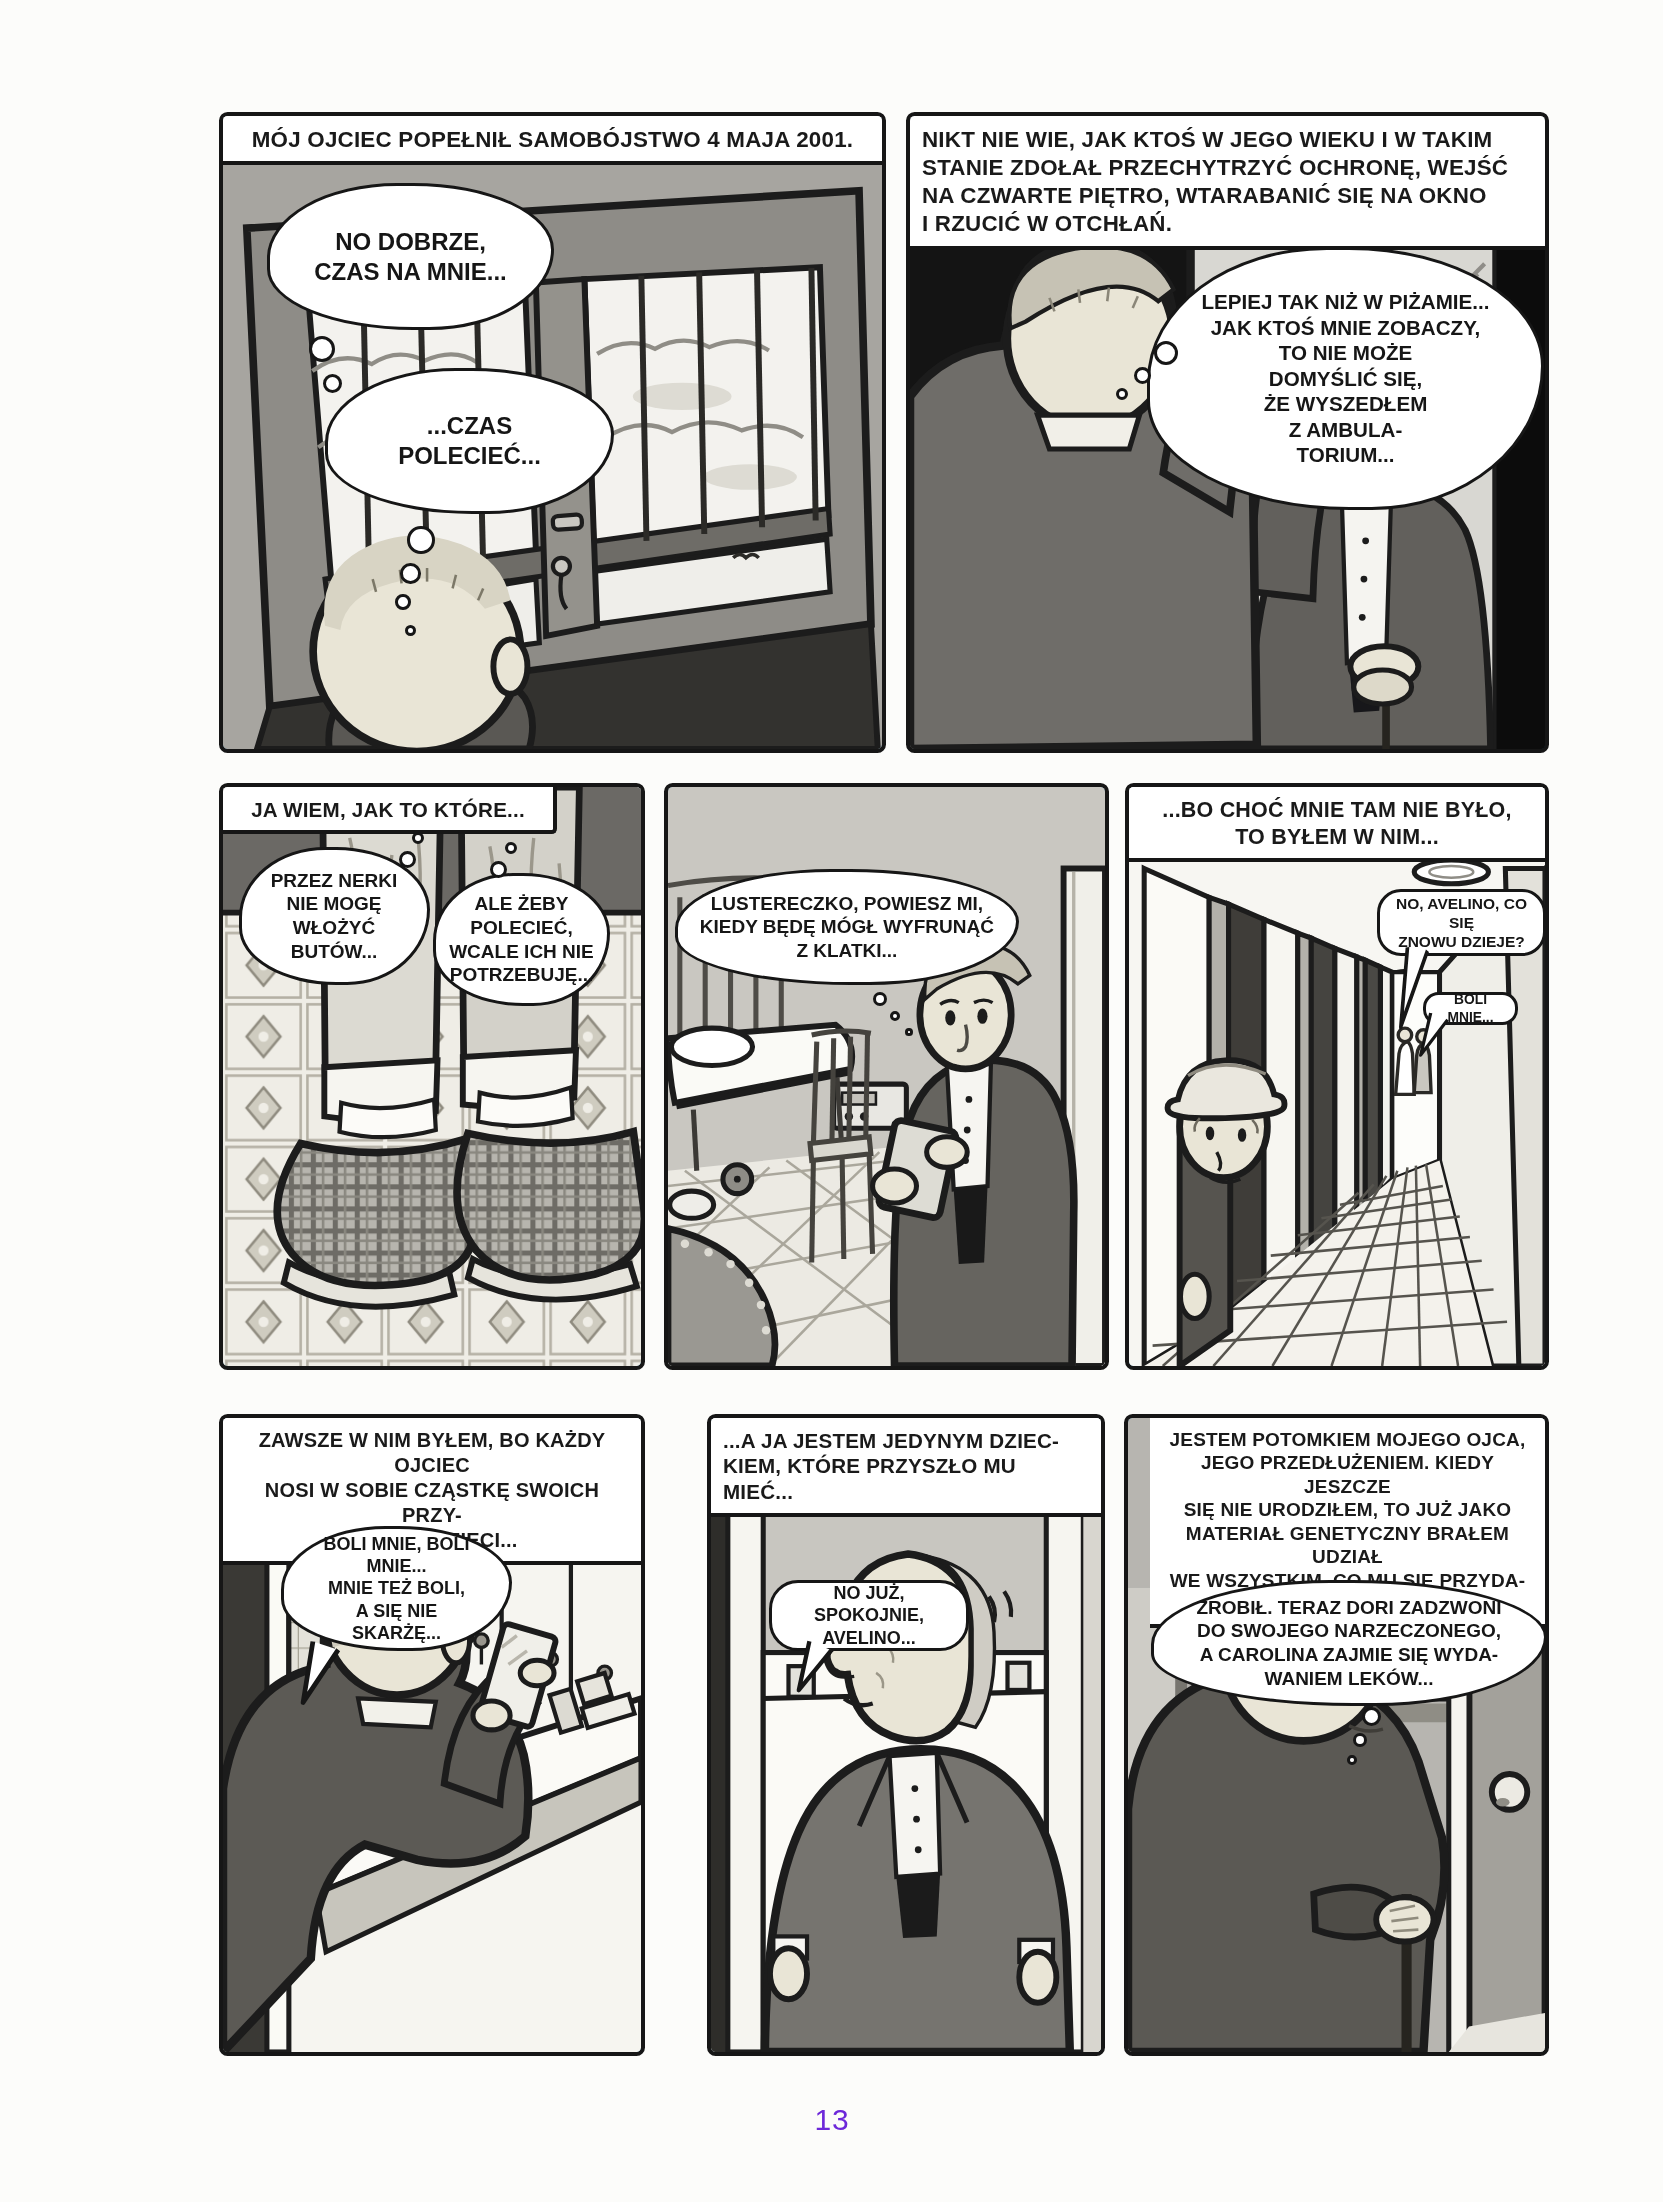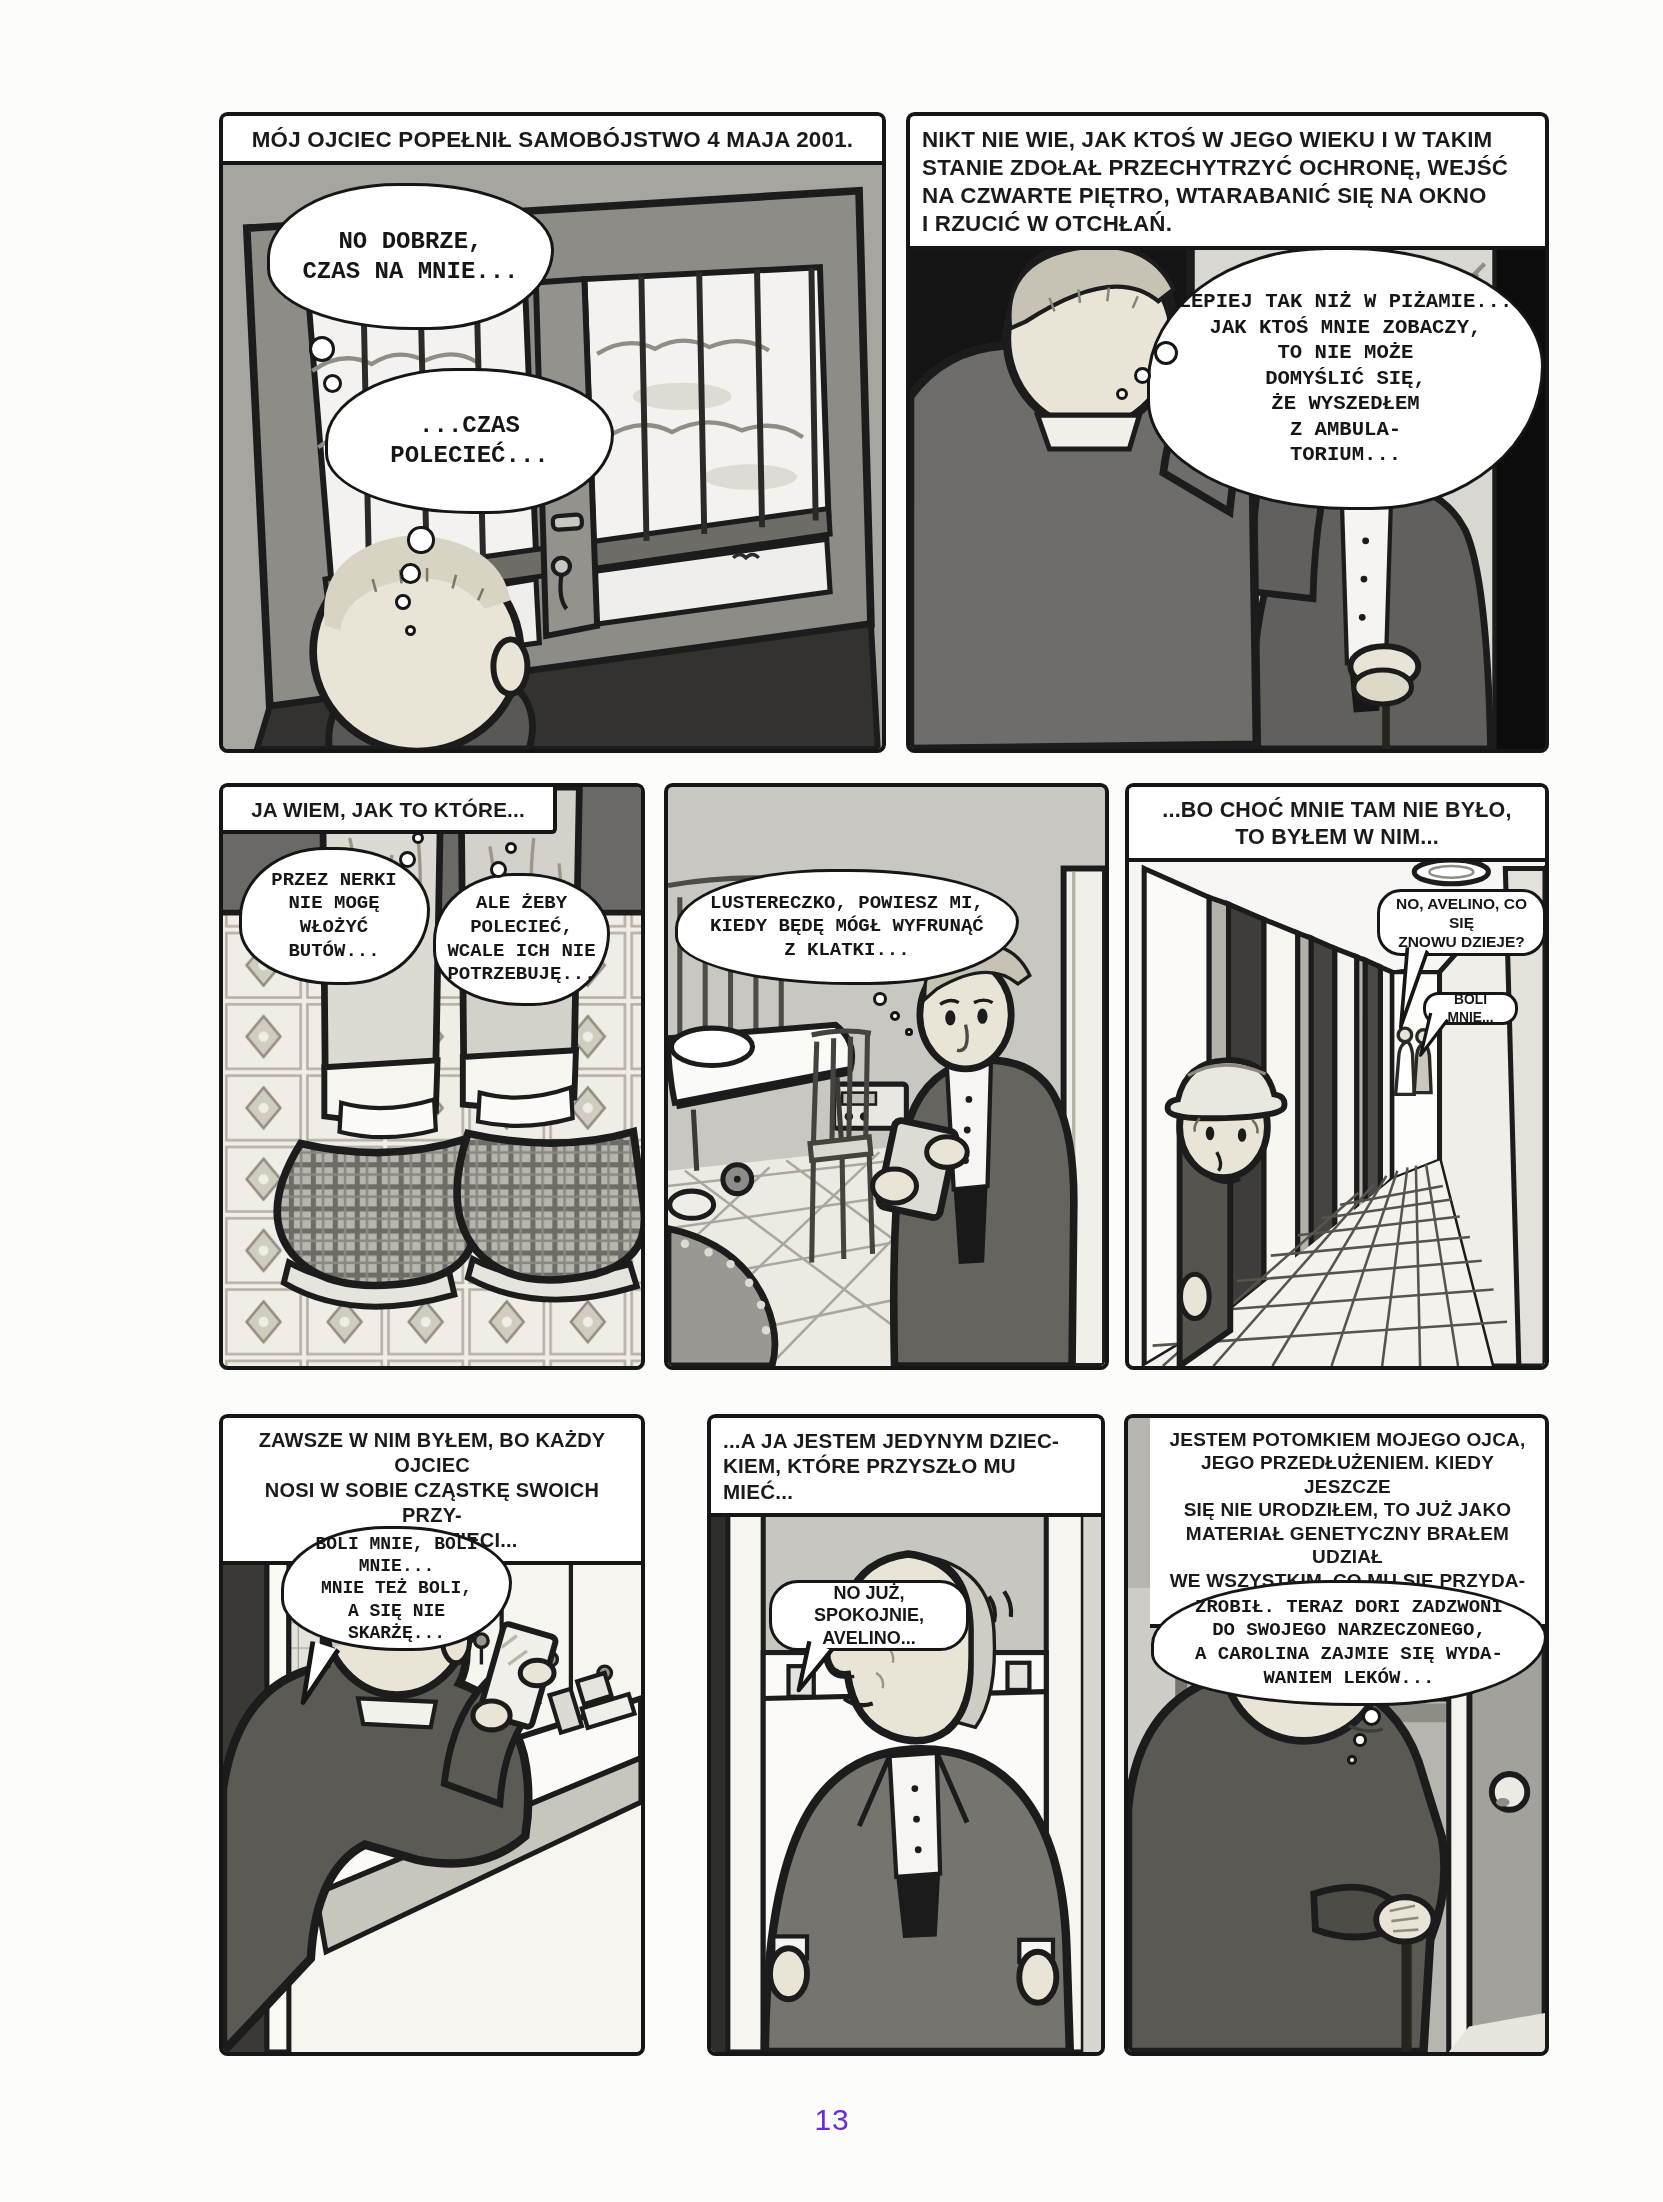--- a/index.html
+++ b/index.html
@@ -41,21 +41,21 @@
     border:3.4px solid #161616;
     color:#161616;
     font-weight:700;
     text-align:center;
     white-space:pre-line;
     display:flex; align-items:center; justify-content:center;
     box-sizing:border-box;
     line-height:1.24;
     padding:6.9px 12px;
   }
-  .thought { border-radius:48% 52% 46% 54% / 54% 48% 58% 44%;font-family:Liberation Mono, monospace; }
+  .thought { border-radius:48% 52% 46% 54% / 54% 48% 58% 44%; }
   .speech  { border-radius:29px; }
 
   .puff {
     position:absolute; z-index:6;
     background:#ffffff;
     border:3.4px solid #161616;
     border-radius:50%;
     box-sizing:border-box;
   }
   .tail { position:absolute; z-index:7; overflow:visible; }

